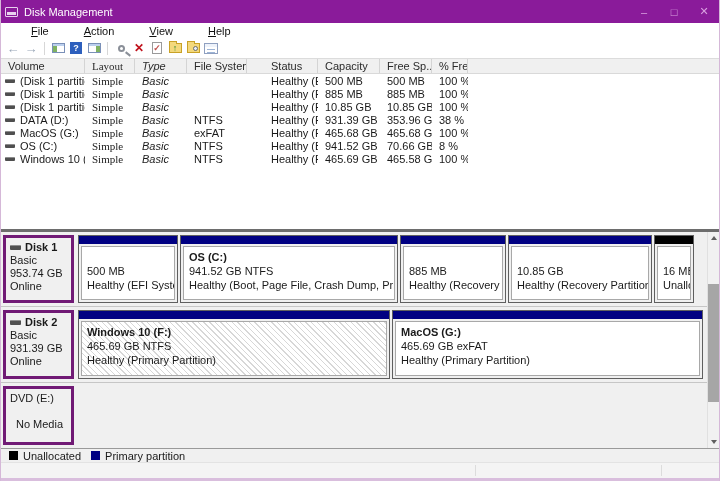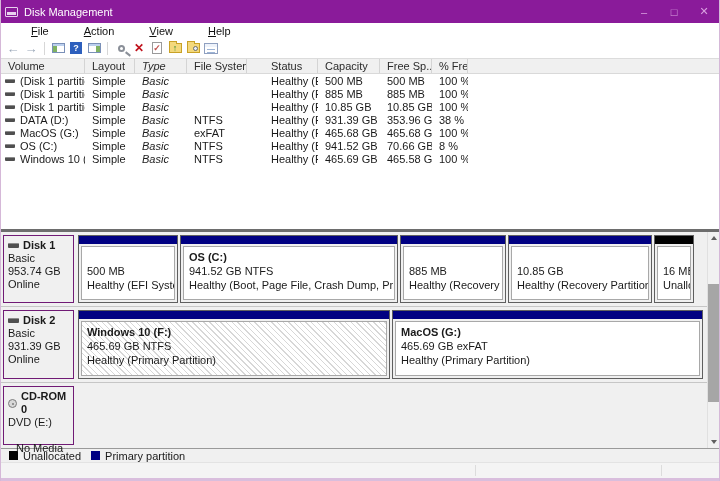--- a/index.html
+++ b/index.html
@@ -49,35 +49,35 @@
   .props-icon { width:14px; height:11px; border:1px solid #8fa0c0;
                 background:linear-gradient(#eef3fb 0 3px, #fff 3px); position:relative; }
   .props-icon::after { content:""; position:absolute; left:2px; right:2px; top:5px; height:4px;
                        background:repeating-linear-gradient(#9db4d6 0 1px, transparent 1px 3px); }
 
   
   .listview { height:170px; background:#fff; flex:none; overflow:hidden; }
   .lv-header { display:flex; height:15px; background:#f0f0f0; border-bottom:1px solid #d9d9d9; }
   .lv-h-cell { border-right:1px solid #d4d4d4; padding:1px 2px 0 7px; color:#2b2b2b; overflow:hidden; white-space:nowrap; flex:none; }
   .lv-h-fill { flex:1; }
-  .c0{width:84px;} .c1{width:50px;} .c2{width:52px;font-style:italic;} .c3{width:60px;} .c4{width:54px;margin-left:17px;} .c5{width:62px;} .c6{width:52px;} .c7{width:36px;}
+  .c0{width:84px;} .c1{width:50px;font-family:Liberation Serif, serif;} .c2{width:52px;font-style:italic;} .c3{width:60px;} .c4{width:54px;margin-left:17px;} .c5{width:62px;} .c6{width:52px;} .c7{width:36px;}
   .lv-row { display:flex; height:13px; align-items:center; }
   .lv-cell { padding-left:7px; overflow:hidden; white-space:nowrap; flex:none; }
   .lv-cell.volcell { display:flex; align-items:center; padding-left:0; }
   .vol-icon { width:10px; height:4px; background:#4f4f4f; border-top:1px solid #8c8c8c; border-radius:1px;
               margin:0 5px 0 4px; flex:none; }
 
   
   .splitter { height:3px; background:#6d6d6d; flex:none; }
 
   
   .bottompane { height:216px; background:#f0f0f0; flex:none; position:relative; padding-right:12px; }
   .disk-row { display:flex; border-bottom:1px solid #c6c6c6; padding:3px 0 3px 2px; }
   .row-h1 { height:75px; } .row-h2 { height:76px; } .row-h3 { height:65px; border-bottom:none; }
-  .disk-info { width:71px; flex:none; background:#f0f0f0; border:1px solid #701a75; margin-right:4px;
+  .disk-info { width:71px; flex:none; background:#f0f0f0; border:3px solid #701a75; margin-right:4px;
                padding:3px 2px 0 4px; line-height:13px; }
   .disk-name { font-weight:bold; display:flex; align-items:center; }
   .disk-icon { width:11px; height:5px; background:#4f4f4f; border-top:1px solid #8c8c8c; border-radius:1px;
                margin-right:4px; flex:none; }
   .cd-icon { width:9px; height:9px; border:1px solid #7c7c7c; border-radius:50%; background:#d9d9d9;
              position:relative; margin-right:4px; flex:none; }
   .cd-icon::after { content:""; position:absolute; left:3px; top:3px; width:2px; height:2px;
                     border-radius:50%; background:#7c7c7c; }
   .nm-gap { margin-top:13px;text-align:center; }
 
@@ -368,24 +368,20 @@
             <div class="pt-title">MacOS (G:)</div>
             <div>465.69 GB exFAT</div>
             <div>Healthy (Primary Partition)</div>
           </div>
         </div>
       </div>
     </div>
 
     <div class="disk-row row-h3">
       <div class="disk-info">
-        <div class="disk-name">
-            <span class="cd-icon"></span>
-            <span>CD-ROM 0</span>
-          </div>
         <div>DVD (E:)</div>
         <div class="nm-gap">No Media</div>
       </div>
       <div class="graphic"></div>
     </div>
 
     <div class="vscroll">
       <div class="vs-btn">
           <span class="tri-up"></span>
         </div>

